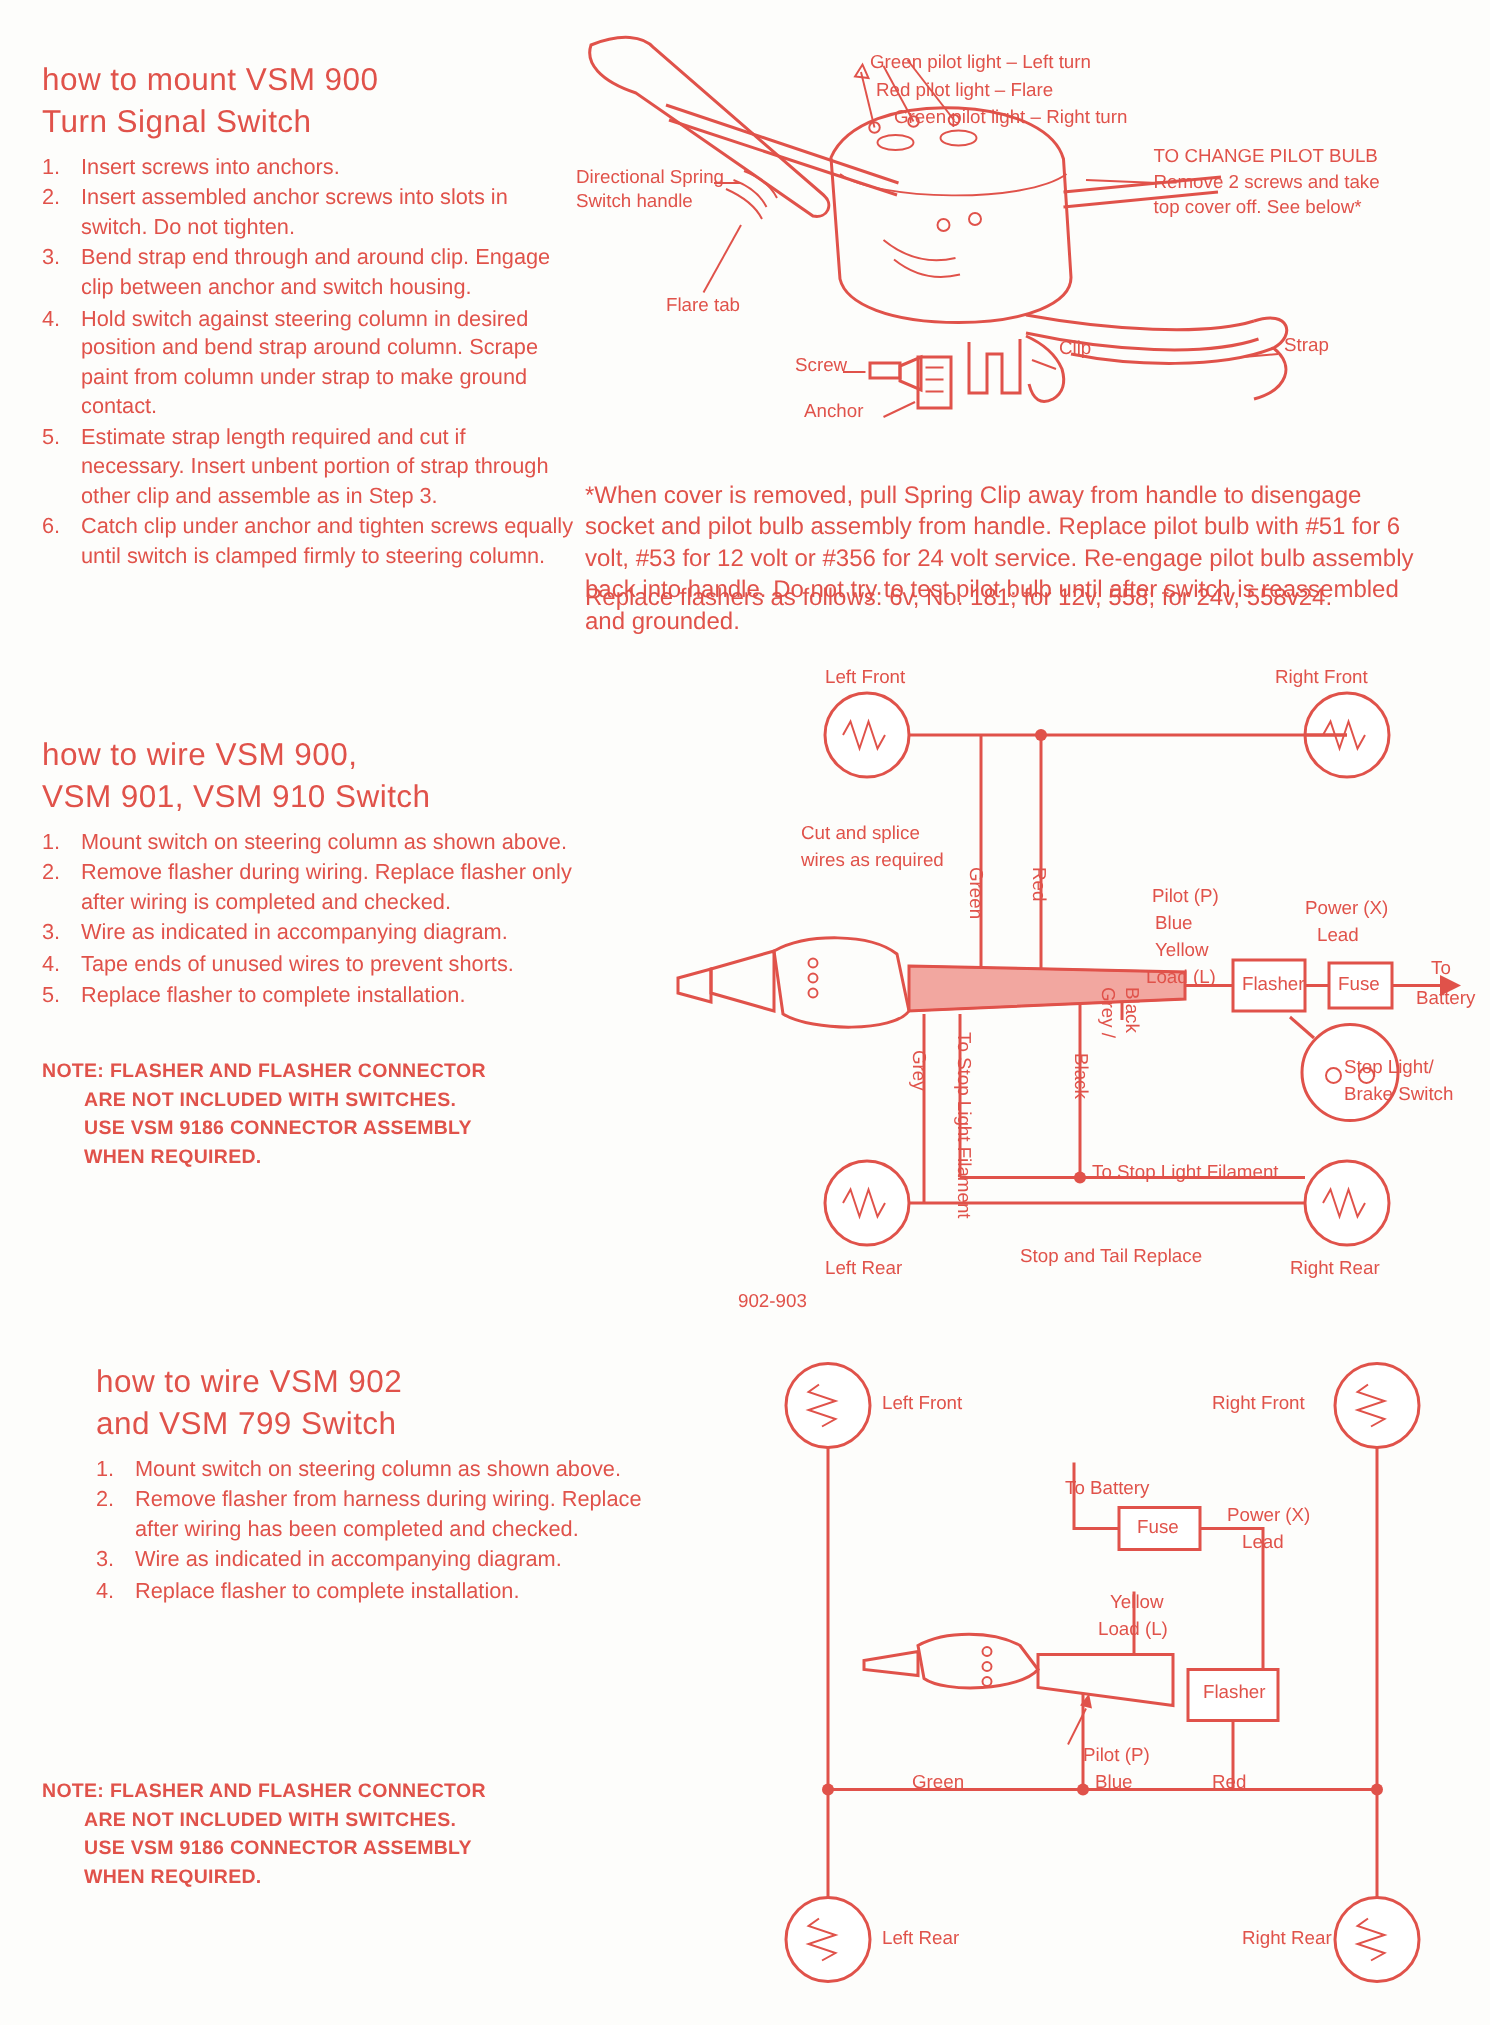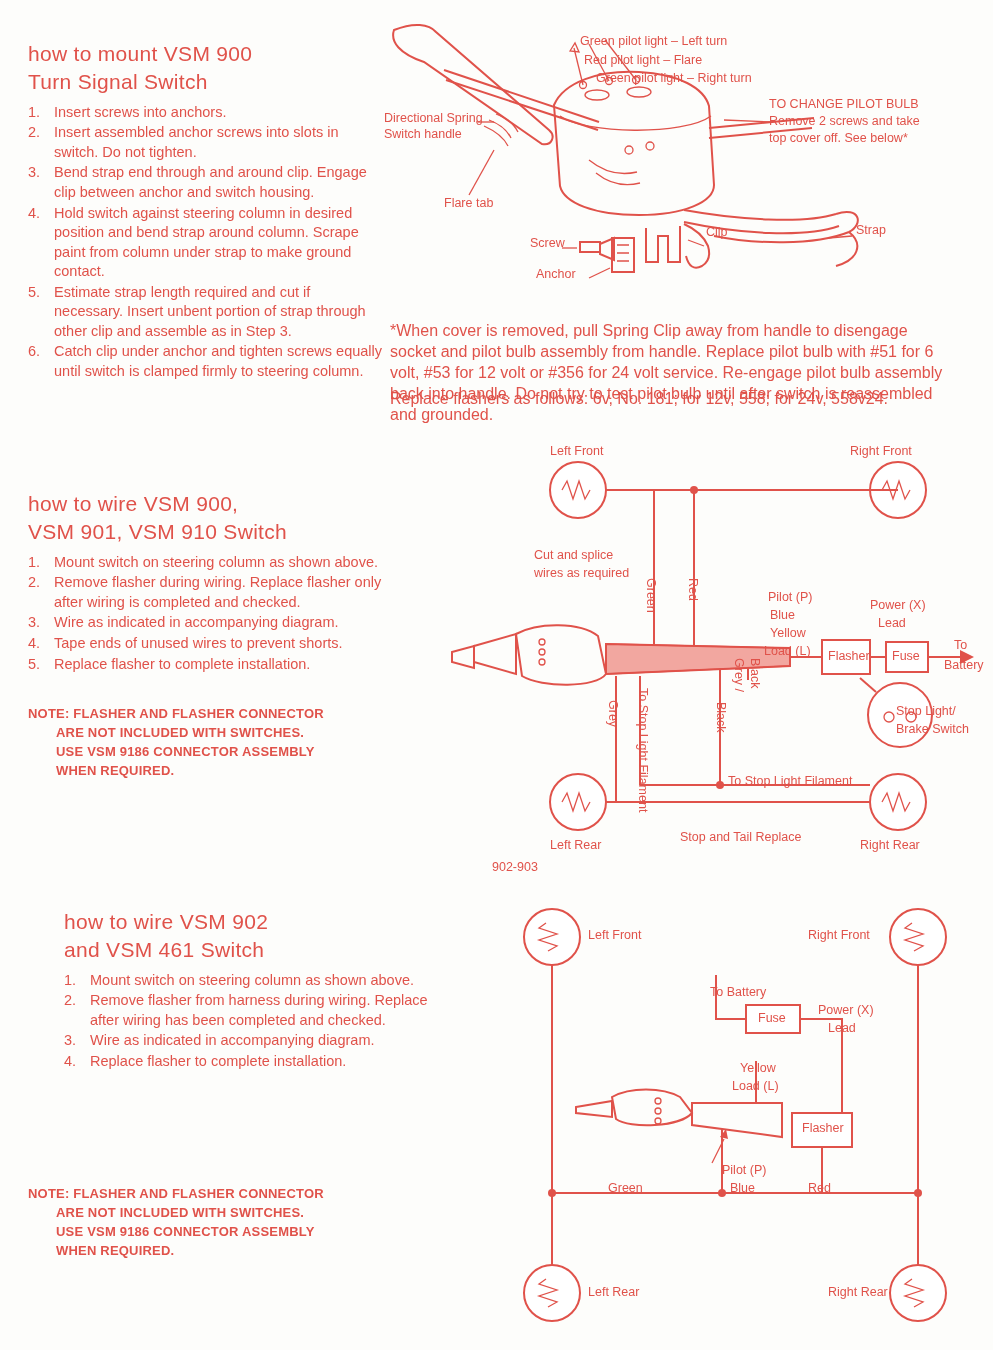--- a/index.html
+++ b/index.html
@@ -152,21 +152,21 @@
   <div id="note1" class="note">
     <span class="l1">NOTE: FLASHER AND FLASHER CONNECTOR</span>
     <span class="l2">ARE NOT INCLUDED WITH SWITCHES.</span>
     <span class="l3">USE VSM 9186 CONNECTOR ASSEMBLY</span>
     <span class="l4">WHEN REQUIRED.</span>
   </div>
 
   <div id="wire902-block">
     <div class="h1">
       <span>how to wire VSM 902</span><br>
-      <span>and VSM 461 Switch</span>
+      <span>and VSM 799 Switch</span>
     </div>
     <ul class="step-list">
       <li>
           <span class="num">1.</span>
           <span class="txt">Mount switch on steering column as shown above.</span>
         </li>
       <li>
           <span class="num">2.</span>
           <span class="txt">Remove flasher from harness during wiring. Replace after wiring has been completed and checked.</span>
         </li>

